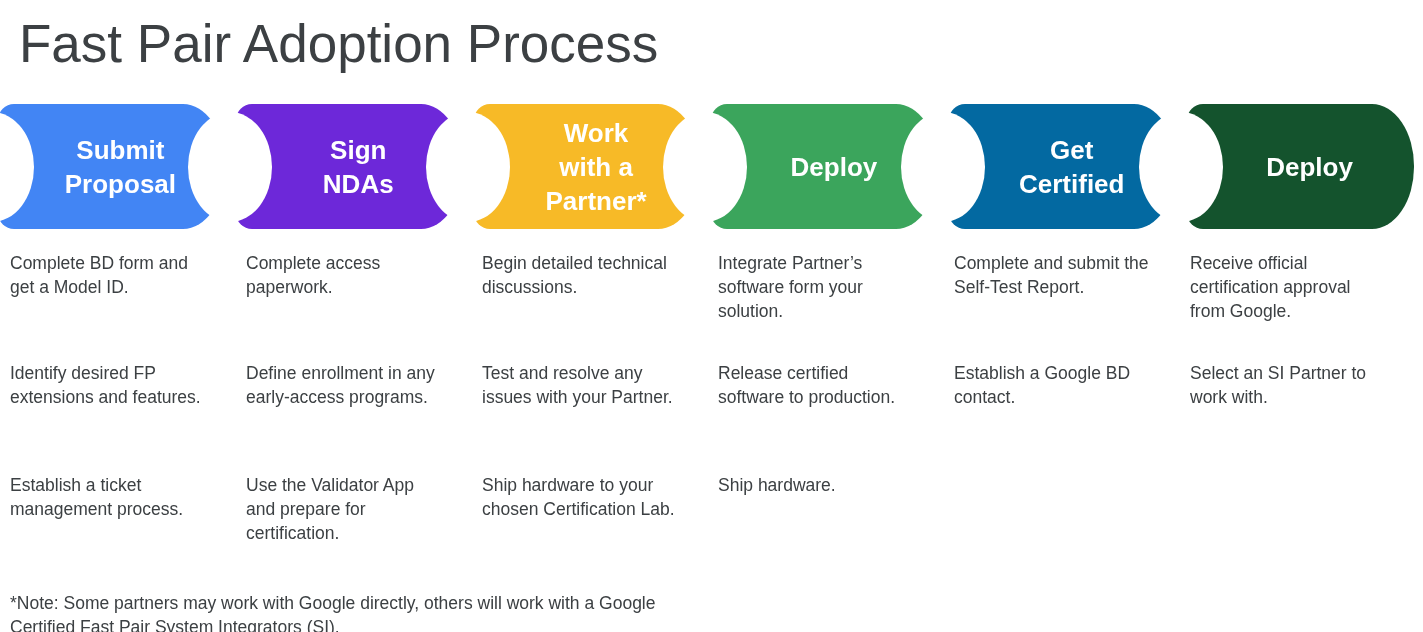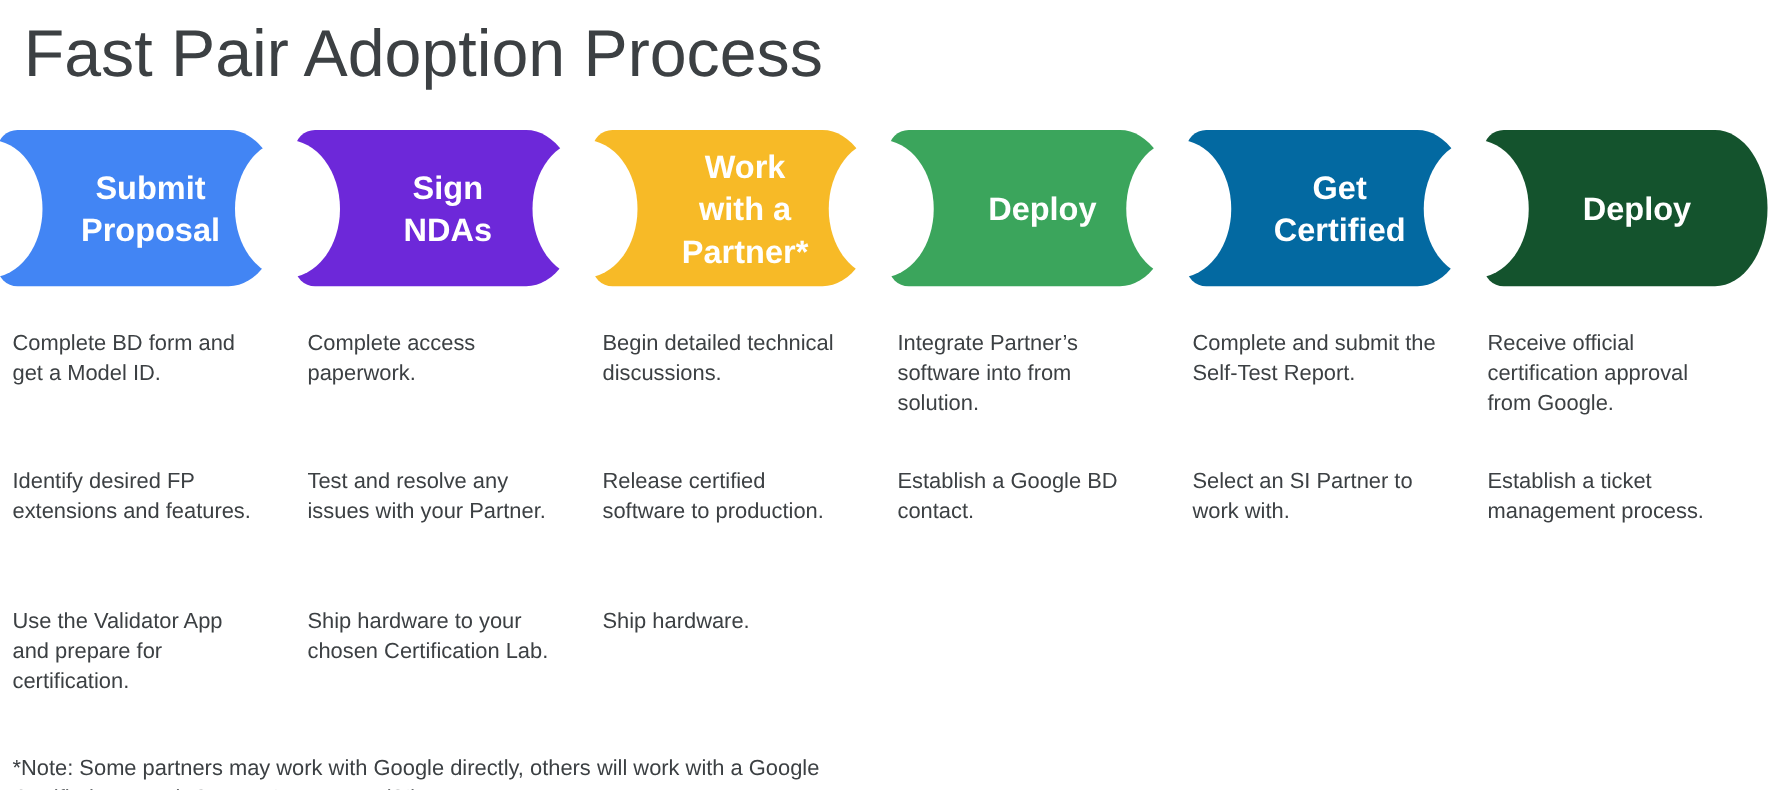--- a/index.html
+++ b/index.html
@@ -62,21 +62,21 @@
     font-weight: 700;
     white-space: pre-line;
   }
 
   
   .details {
     display: grid;
     grid-template-columns: repeat(6, 1fr);
     grid-template-rows: 110px 112px auto;
     column-gap: 19px;
-    margin-top: 33px;
+    margin-top: 22px;
     padding: 0 16px 0 10px;
   }
   .cell {
     font-size: 17.5px;
     line-height: 24px;
     max-width: 196px;
     color: #3c4043;
   }
 
   .note {
@@ -125,25 +125,26 @@
       <span class="notch"></span>
       <span class="step-label">Deploy</span>
     </div>
   </div>
 
   <div class="details">
 
     <div class="cell">Complete BD form and get a Model ID.</div>
     <div class="cell">Complete access paperwork.</div>
     <div class="cell">Begin detailed technical discussions.</div>
-    <div class="cell">Integrate Partner’s software into from solution.</div>
+    <div class="cell">Integrate Partner’s software form your solution.</div>
     <div class="cell">Complete and submit the Self-Test Report.</div>
     <div class="cell">Receive official certification approval from Google.</div>
 
     <div class="cell">Identify desired FP extensions and features.</div>
+    <div class="cell">Define enrollment in any early-access programs.</div>
     <div class="cell">Test and resolve any issues with your Partner.</div>
     <div class="cell">Release certified software to production.</div>
 
     <div class="cell">Establish a Google BD contact.</div>
     <div class="cell">Select an SI Partner to work with.</div>
     <div class="cell">Establish a ticket management process.</div>
     <div class="cell">Use the Validator App and prepare for certification.</div>
     <div class="cell">Ship hardware to your chosen Certification Lab.</div>
     <div class="cell">Ship hardware.</div>
   </div>

